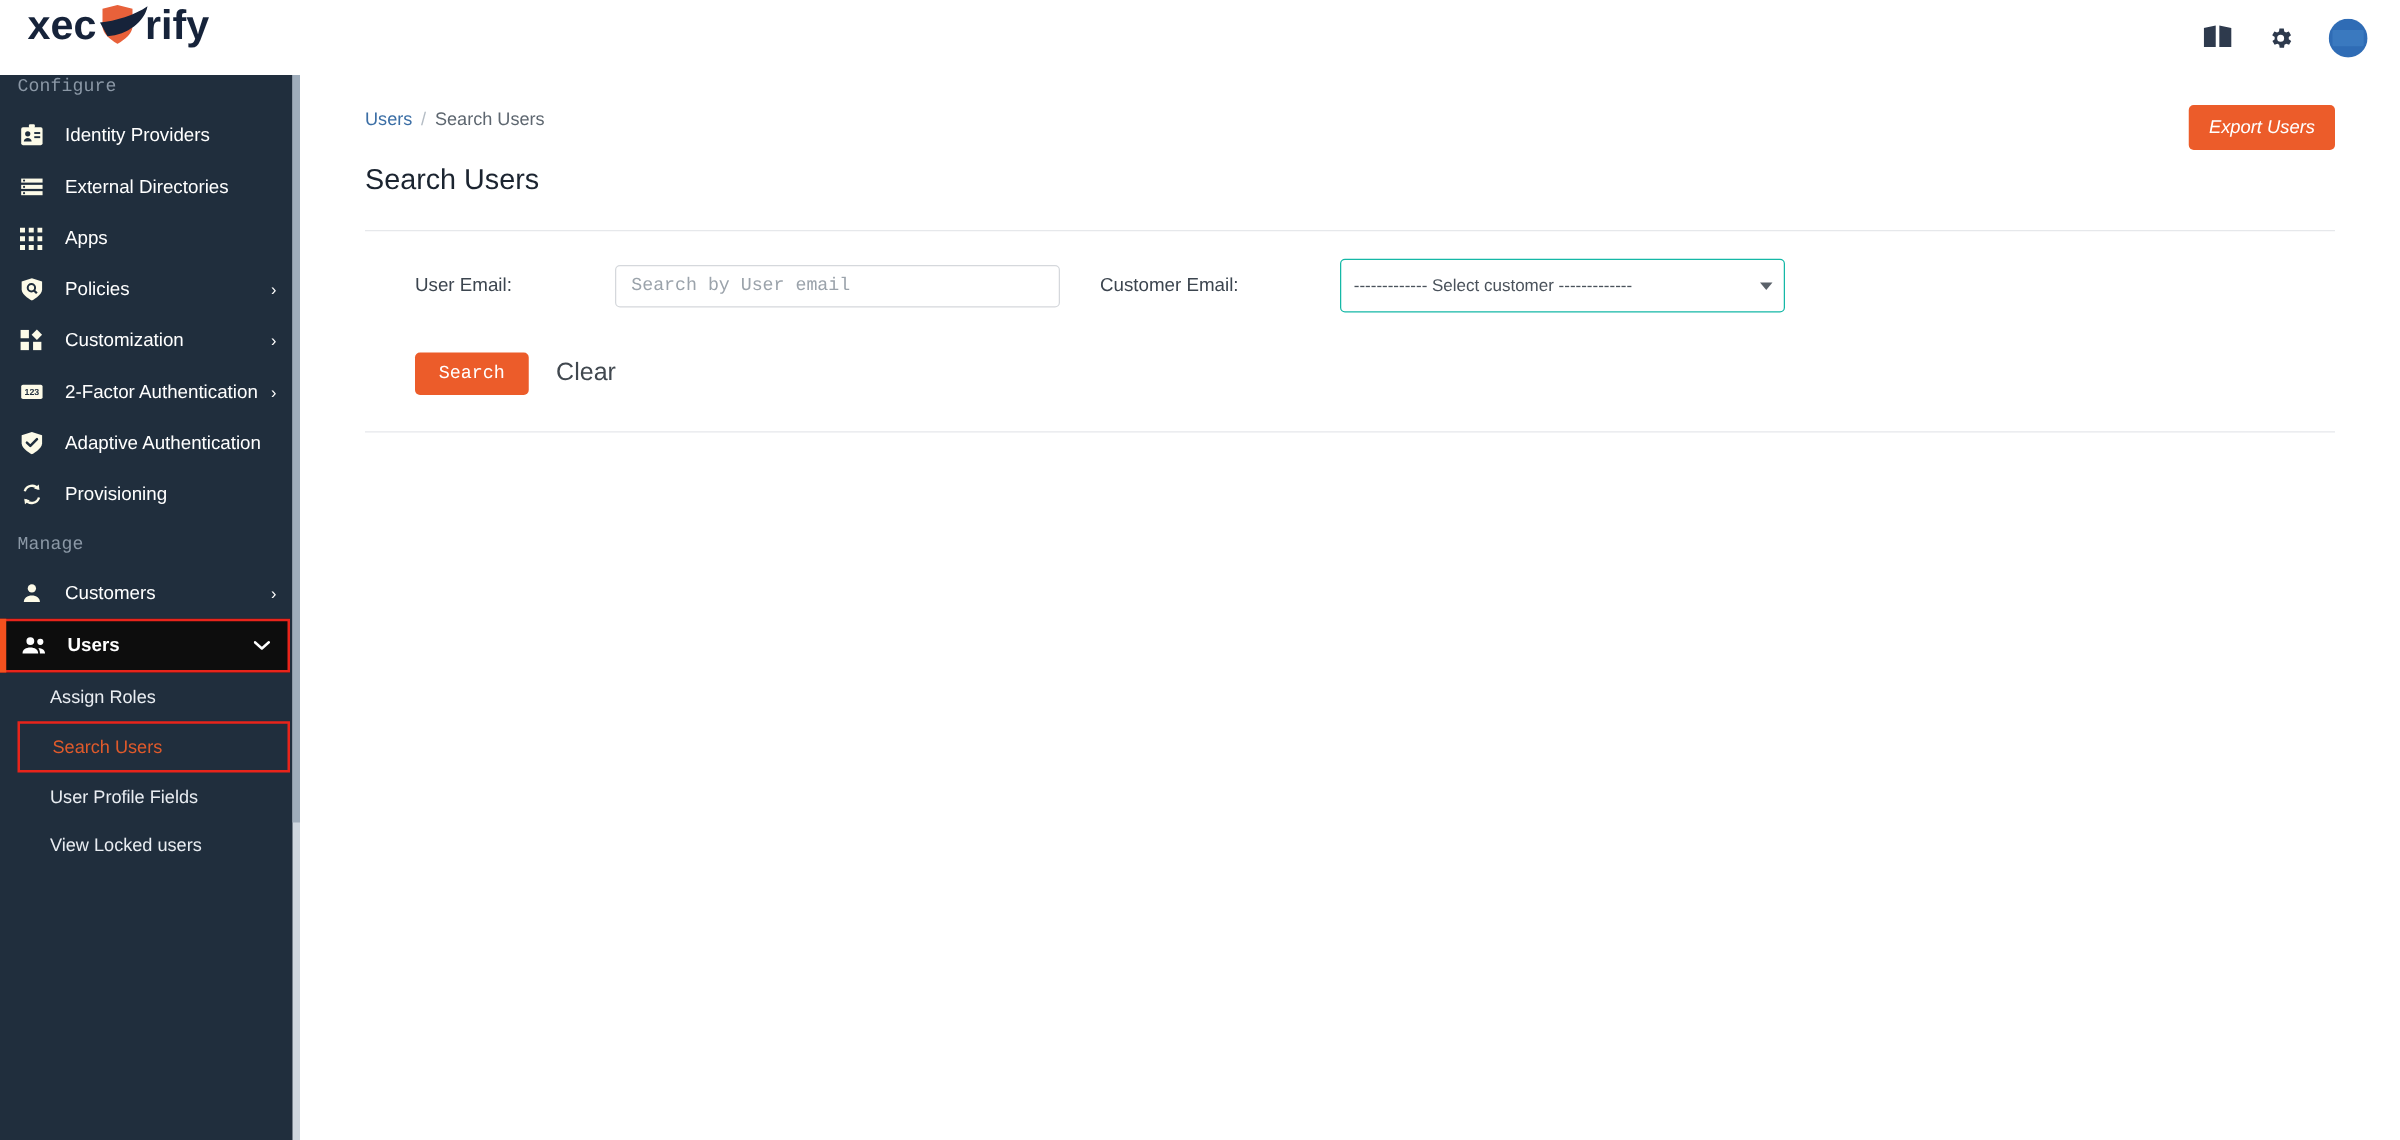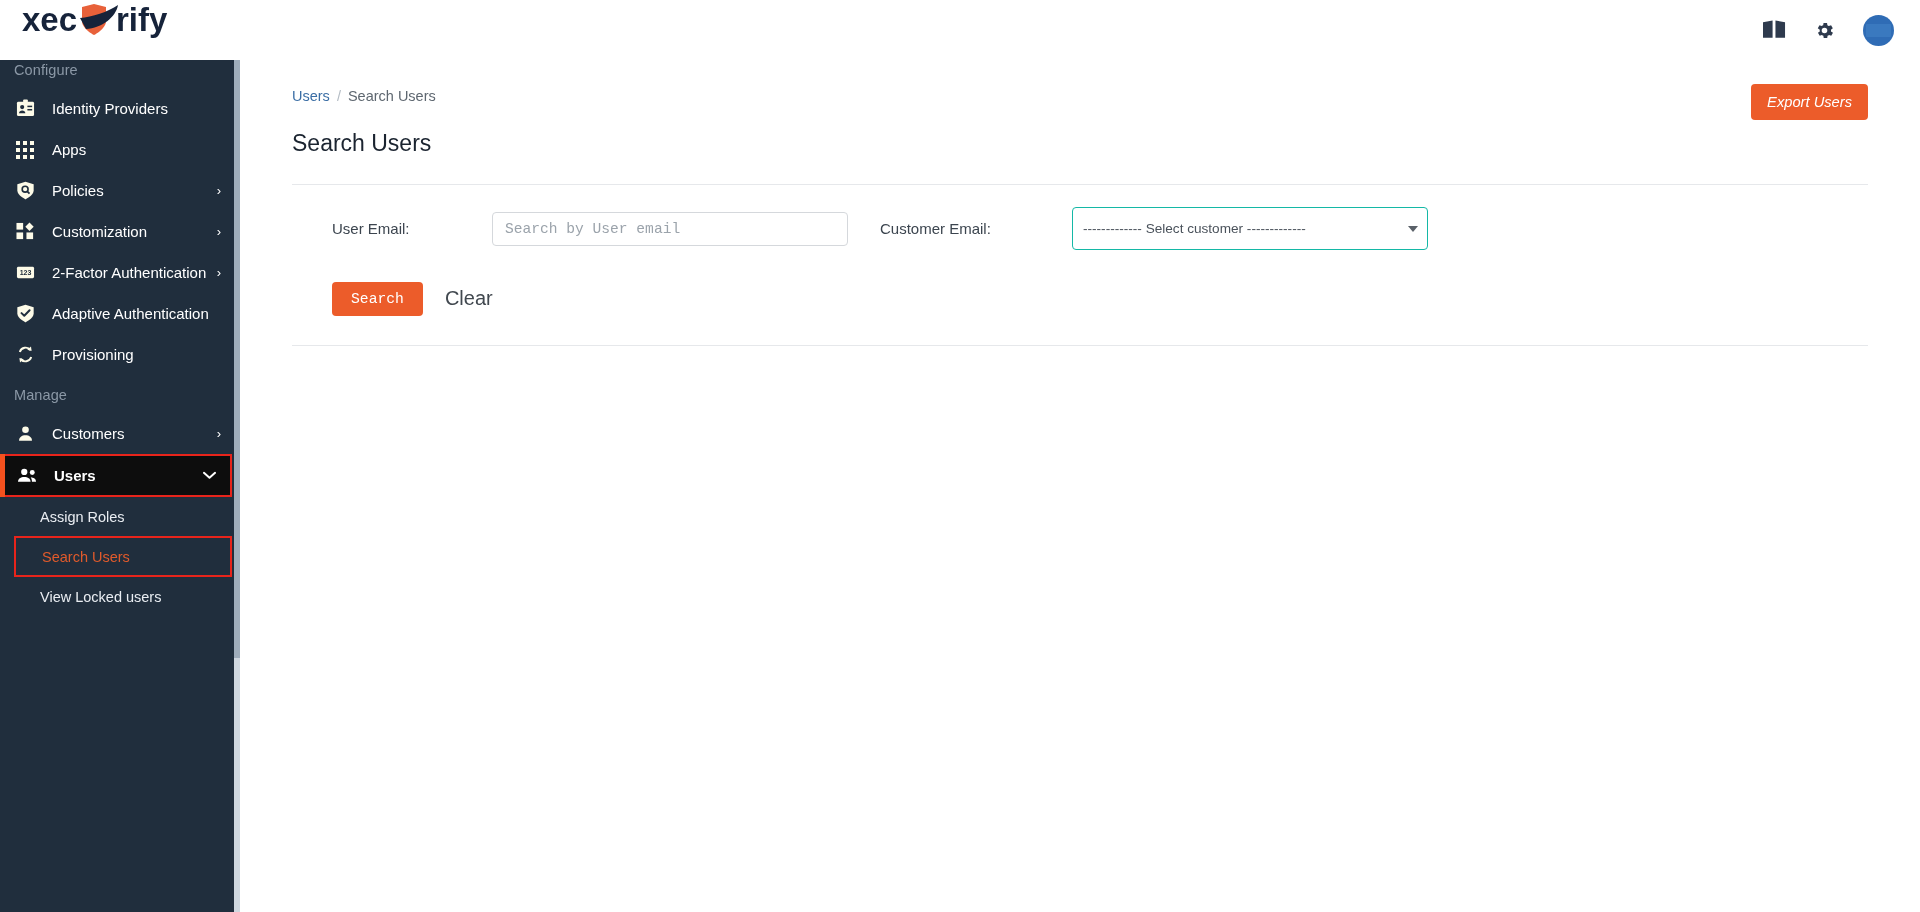--- a/index.html
+++ b/index.html
@@ -48,20 +48,21 @@
     width: 240px; height: 862px;
     background: #202e3d;
     color: #e9edf2;
     overflow: hidden;
     z-index: 10;
   }
   .section-label {
     font-size: 14.5px; color: #8b98a6;
     padding: 12px 0 10px 14px;
     letter-spacing: .1px;
+    font-family: Liberation Mono, monospace;
   }
   .nav-item {
     display: flex; align-items: center;
     height: 41px; padding: 0 14px 0 14px;
     font-size: 15px; color: #ffffff;
     cursor: pointer; position: relative;
     white-space: nowrap;
   }
   .nav-item .ico {
     width: 22px; min-width: 22px; height: 22px;
@@ -242,20 +243,34 @@
           <path d="M3.2 15c0-2 1.6-3 3.3-3s3.3 1 3.3 3z" fill="#202e3d"></path>
           <rect x="12" y="7" width="5" height="1.6" fill="#202e3d"></rect>
           <rect x="12" y="10.5" width="5" height="1.6" fill="#202e3d"></rect>
           <rect x="7.5" y="0.5" width="5" height="3" rx="1" fill="#fdfbe8"></rect>
         </svg>
     </span>
     <span class="lbl">Identity Providers</span>
     <span class="chev"></span>
   </div>
 
+  <div class="nav-item">
+    <span class="ico">
+      <svg width="19" height="19" viewBox="0 0 20 20">
+          <rect x="1" y="3" width="18" height="3.4" fill="#fdfbe8"></rect>
+          <rect x="1" y="8.3" width="18" height="3.4" fill="#fdfbe8"></rect>
+          <rect x="1" y="13.6" width="18" height="3.4" fill="#fdfbe8"></rect>
+          <circle cx="3.4" cy="4.7" r="0.9" fill="#202e3d"></circle>
+          <circle cx="3.4" cy="10" r="0.9" fill="#202e3d"></circle>
+          <circle cx="3.4" cy="15.3" r="0.9" fill="#202e3d"></circle>
+        </svg>
+    </span>
+    <span class="lbl">External Directories</span>
+    <span class="chev"></span>
+  </div>
 
   <div class="nav-item">
     <span class="ico">
       <svg width="18" height="18" viewBox="0 0 18 18" fill="#fdfbe8">
           <rect x="0" y="0" width="4" height="4"></rect>
           <rect x="7" y="0" width="4" height="4"></rect>
           <rect x="14" y="0" width="4" height="4"></rect>
           <rect x="0" y="7" width="4" height="4"></rect>
           <rect x="7" y="7" width="4" height="4"></rect>
           <rect x="14" y="7" width="4" height="4"></rect>
@@ -358,20 +373,23 @@
     </span>
   </div>
 
   <div class="sub-item">
     <span>Assign Roles</span>
   </div>
   <div class="sub-item selected">
     <span>Search Users</span>
   </div>
   <div class="sub-item">
+    <span>User Profile Fields</span>
+  </div>
+  <div class="sub-item">
     <span>View Locked users</span>
   </div>
 </div>
 
 <div class="side-scroll">
   <div class="side-scroll-thumb"></div>
 </div>
 
 <div class="main">
   <button class="export-btn">Export Users</button>

